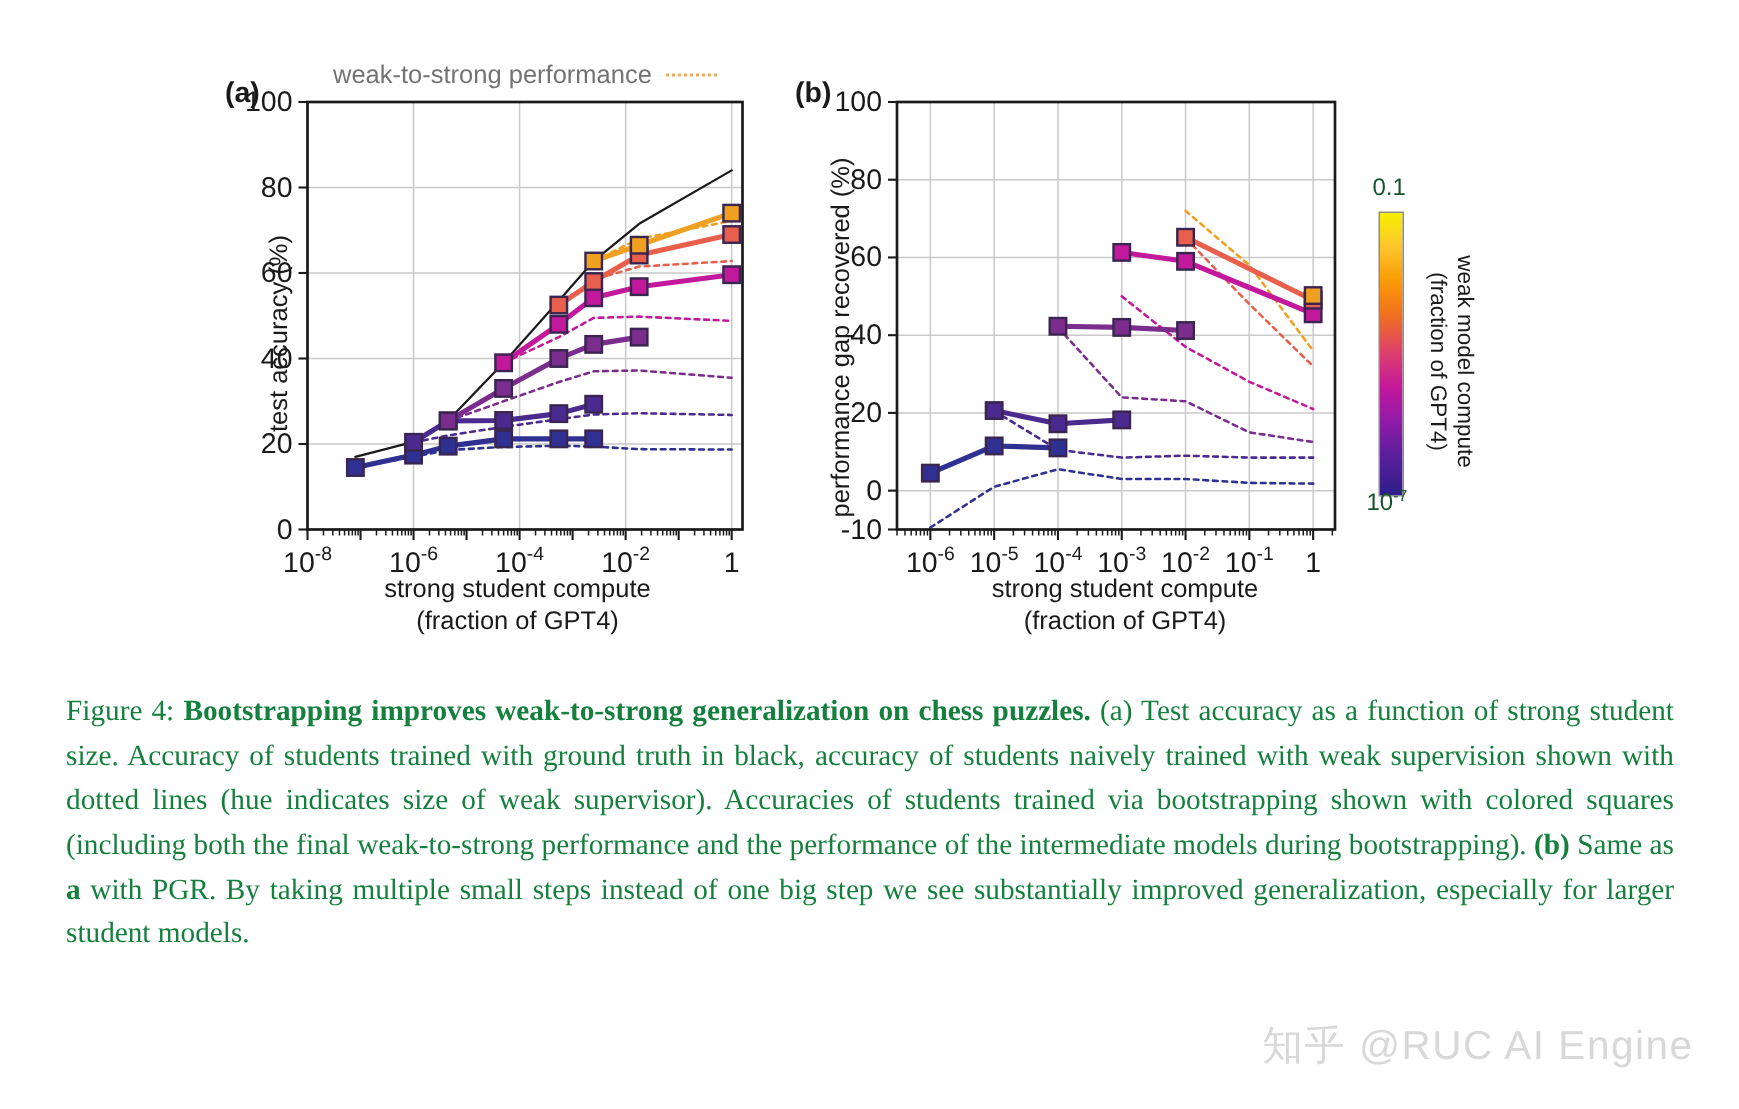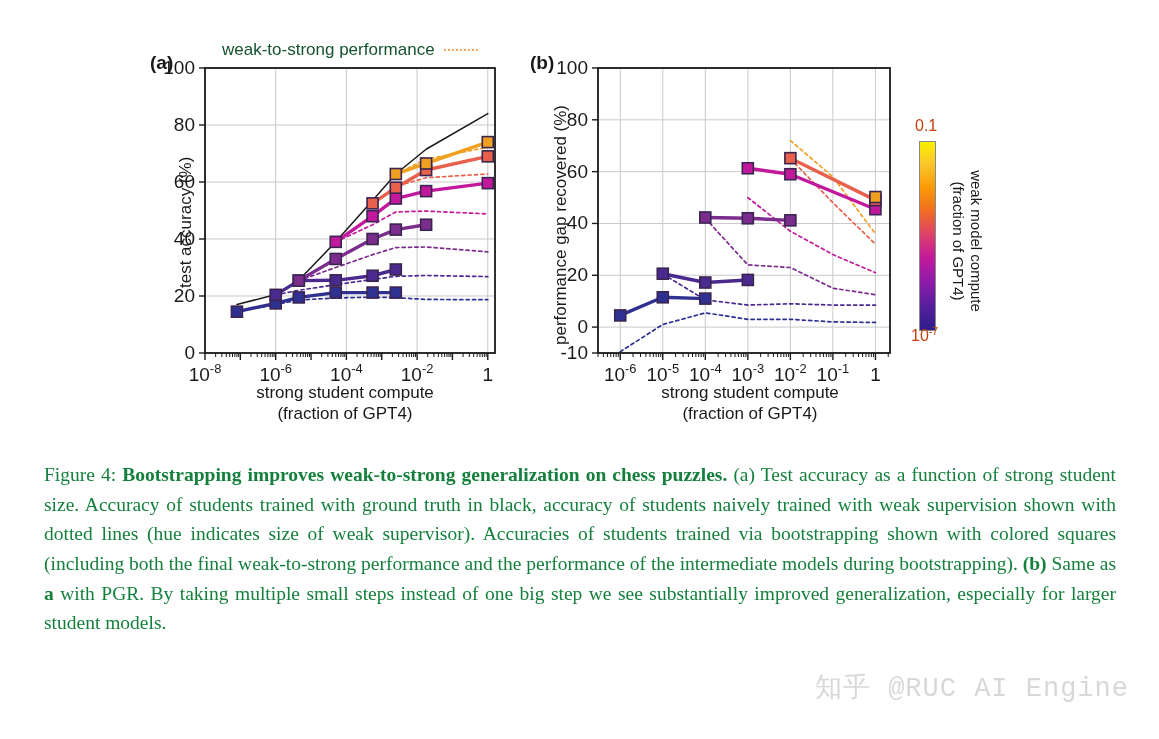--- a/index.html
+++ b/index.html
@@ -13,21 +13,21 @@
   
   .figure{position:relative;width:1159px;height:440px;}
 
   .panel-tag{
     position:absolute;font-weight:bold;font-size:19px;color:#1a1a1a;
     font-family:"Liberation Sans", sans-serif;
   }
 
   .legend{
     position:absolute;display:flex;align-items:center;gap:9px;
-    font-size:17px;color:#14532d;white-space:nowrap;
+    font-size:17px;color:#737373;white-space:nowrap;
   }
   .legend-dash{
     width:34px;height:0;border-top:2.5px dotted #f0a85c;
   }
   .legend-solid{display:flex;align-items:center;}
   .legend-solid .ln{width:24px;height:3px;background:#e8604c;}
   .legend-solid .sq{
     width:13px;height:13px;background:#e8604c;border:1.6px solid #6b2a22;
     margin-left:-1px;
   }
@@ -46,39 +46,39 @@
   
   .cbar-wrap{position:absolute;}
   .cbar{
     width:15px;height:188px;
     background:linear-gradient(to bottom,
       #f7f000 0%, #fbc52d 12%, #fb9b06 24%, #f0701f 36%,
       #dc3e6e 50%, #c2189c 62%, #8f1ba8 74%, #5b1f9e 86%, #2d1d8a 100%);
     border:1px solid #8a8a8a;
   }
   .cbar-tick{
-    position:absolute;font-size:16px;color:#c2410c;white-space:nowrap;
+    position:absolute;font-size:16px;color:#14532d;white-space:nowrap;
   }
   .cbar-title{
     position:absolute;font-size:15px;color:#1a1a1a;white-space:nowrap;
     line-height:1.2;text-align:center;
   }
 
   
   .caption{
     position:absolute;left:44px;top:460px;width:1072px;
     font-family:"Liberation Serif", serif;
     font-size:19.5px;line-height:1.52;color:#15803d;text-align:justify;
   }
   .caption b{font-weight:bold;}
 
   .watermark{
-    position:absolute;right:30px;bottom:34px;
+    position:absolute;right:30px;bottom:24px;
     font-size:27px;color:#d8d8d8;letter-spacing:1px;
-    font-family:Liberation Mono, monospace;white-space:nowrap;
+    font-family:Liberation Sans, sans-serif;white-space:nowrap;
   }
   svg{display:block;}
   sup{font-size:0.66em;vertical-align:super;}
 </style>
 </head>
 <body>
 
 <div class="page">
 
   <div class="figure">

